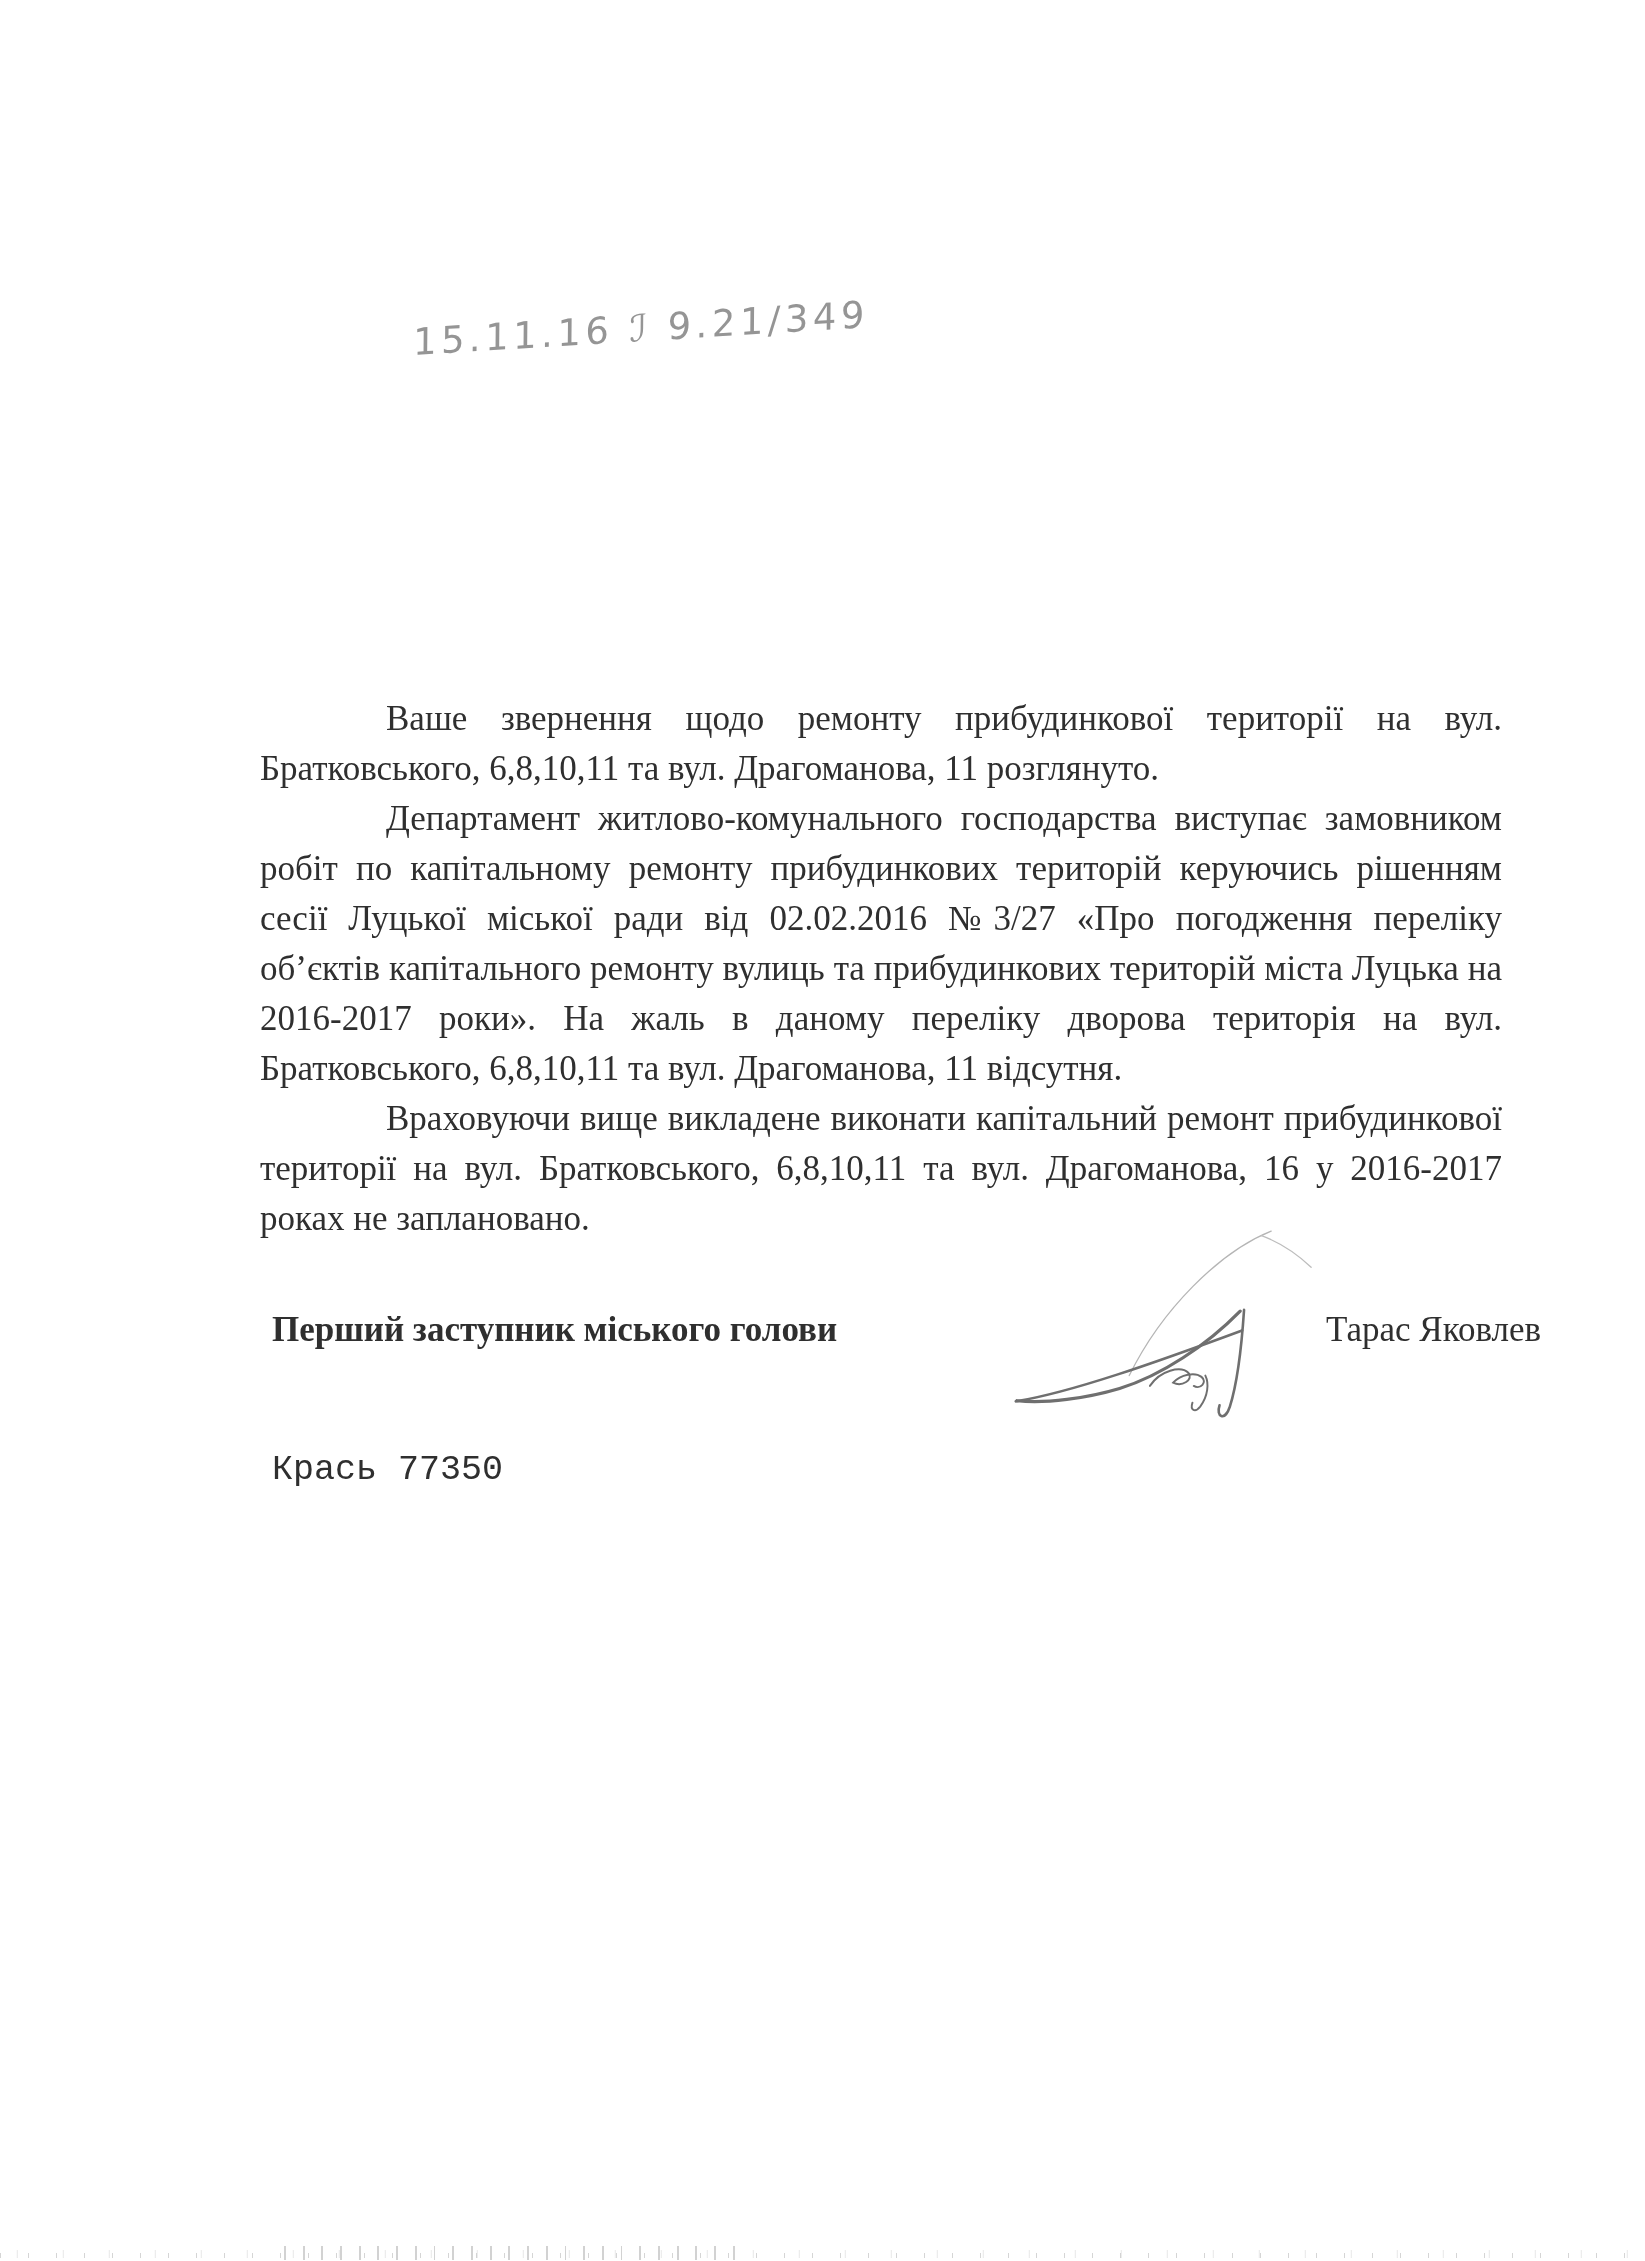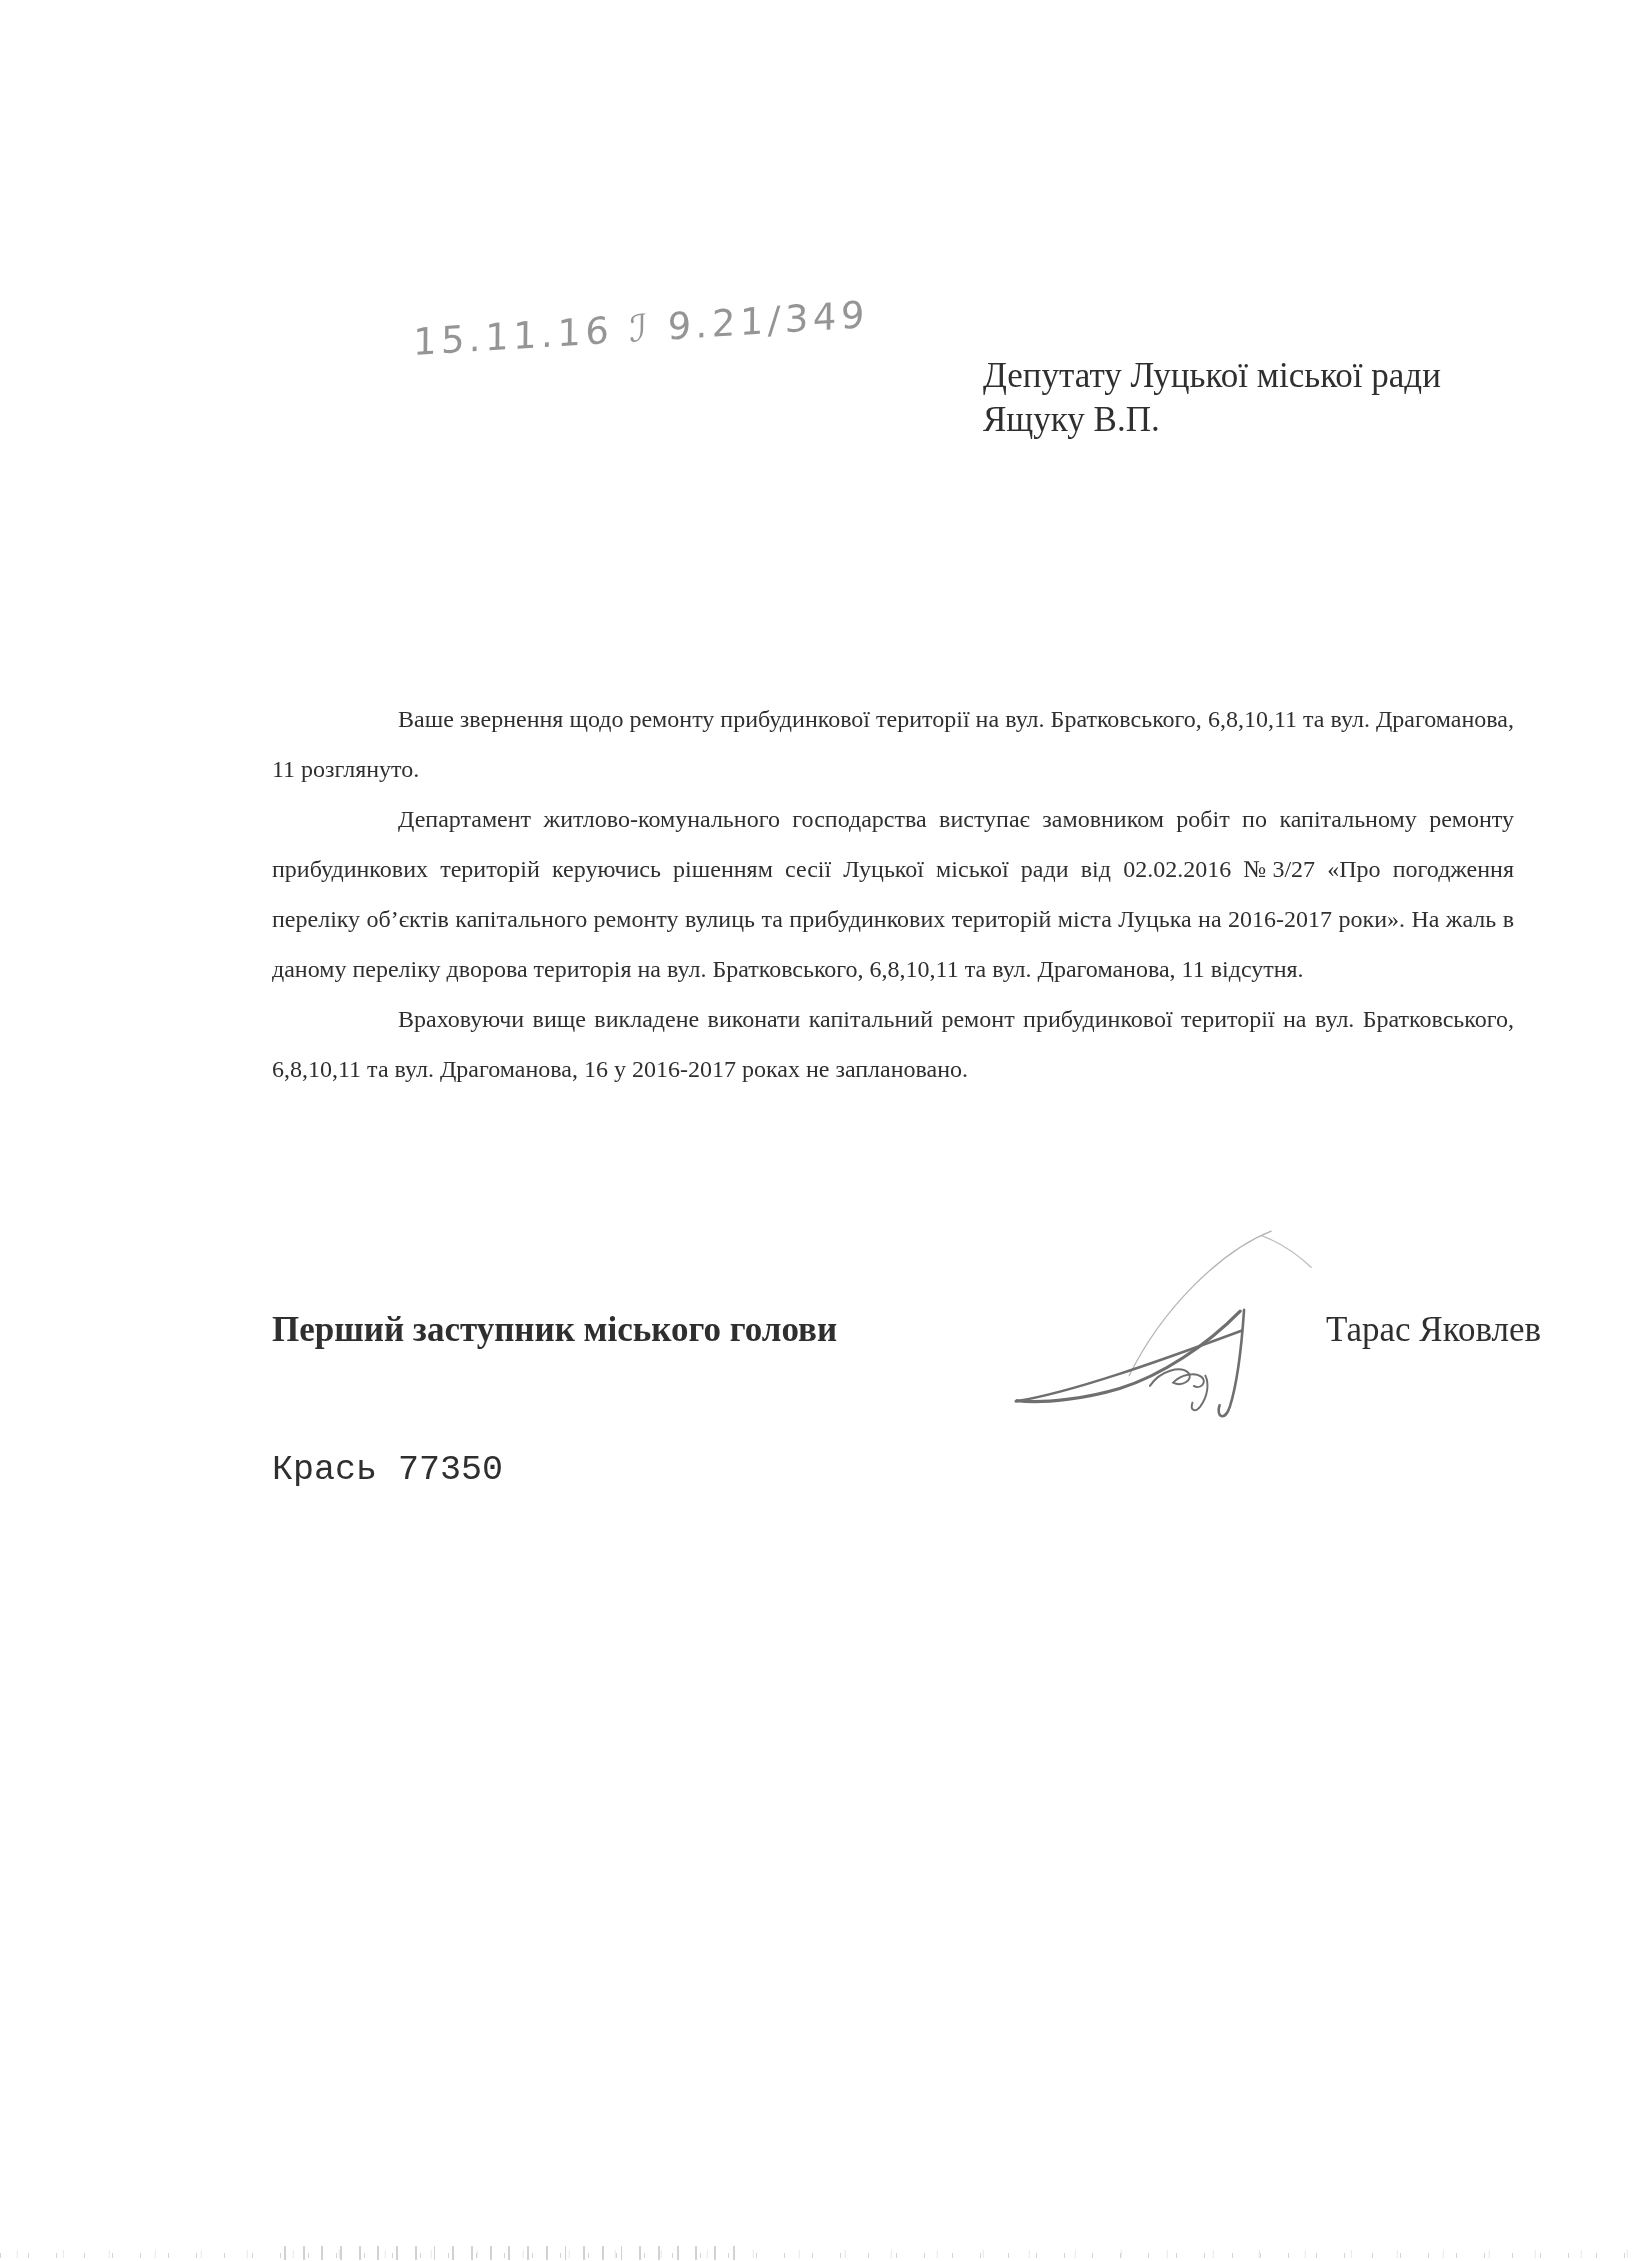--- a/index.html
+++ b/index.html
@@ -40,24 +40,24 @@
     left: 983px;
     top: 354px;
     width: 529px;
     font-size: 35px;
     line-height: 44px;
   }
 
   
   .body-text {
     position: absolute;
-    left: 272px;
+    left: 260px;
     top: 694px;
     width: 1242px;
-    font-size: 24px;
+    font-size: 35px;
     line-height: 50px;
     text-align: justify;
   }
   .body-text p {
     margin: 0;
     text-indent: 126px;
   }
 
   
   .sig-title {
@@ -123,24 +123,20 @@
     opacity: 0.5;
   }
 </style>
 </head>
 <body>
 
 <div class="page">
 
   <div class="reg-note">15.11.16 ℐ 9.21/349</div>
 
-  <div class="recipient">
-    <div>Депутату Луцької міської ради</div>
-    <div>Ящуку В.П.</div>
-  </div>
 
   <div class="body-text">
     <p>Ваше звернення щодо ремонту прибудинкової території на вул. Братковського, 6,8,10,11 та вул. Драгоманова, 11 розглянуто.</p>
     <p>Департамент житлово-комунального господарства виступає замовником робіт по капітальному ремонту прибудинкових територій керуючись рішенням сесії Луцької міської ради від 02.02.2016 №3/27 «Про погодження переліку об’єктів капітального ремонту вулиць та прибудинкових територій міста Луцька на 2016-2017 роки». На жаль в даному переліку дворова територія на вул. Братковського, 6,8,10,11 та вул. Драгоманова, 11 відсутня.</p>
     <p>Враховуючи вище викладене виконати капітальний ремонт прибудинкової території на вул. Братковського, 6,8,10,11 та вул. Драгоманова, 16 у 2016-2017 роках не заплановано.</p>
   </div>
 
   <div class="sig-title">Перший заступник міського голови</div>
 
   <svg class="sig-scribble" viewBox="0 0 600 420" fill="none" stroke-linecap="round">

